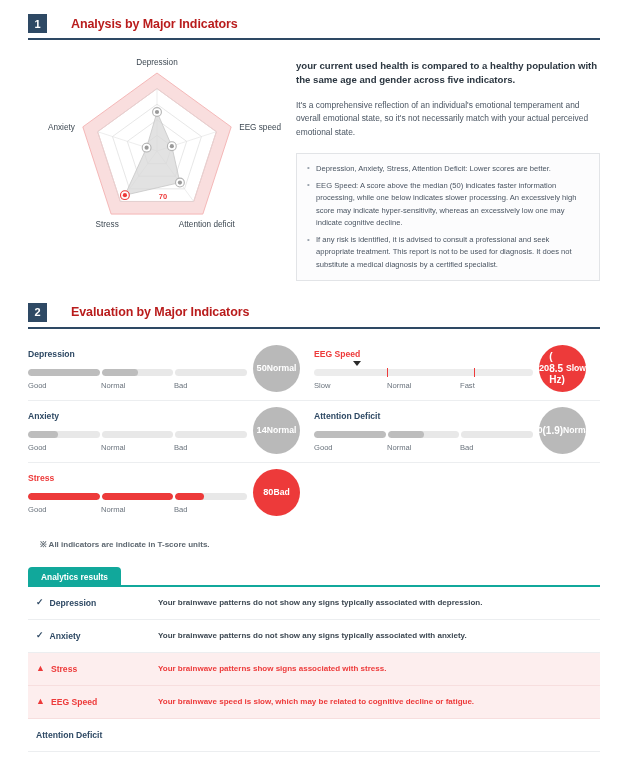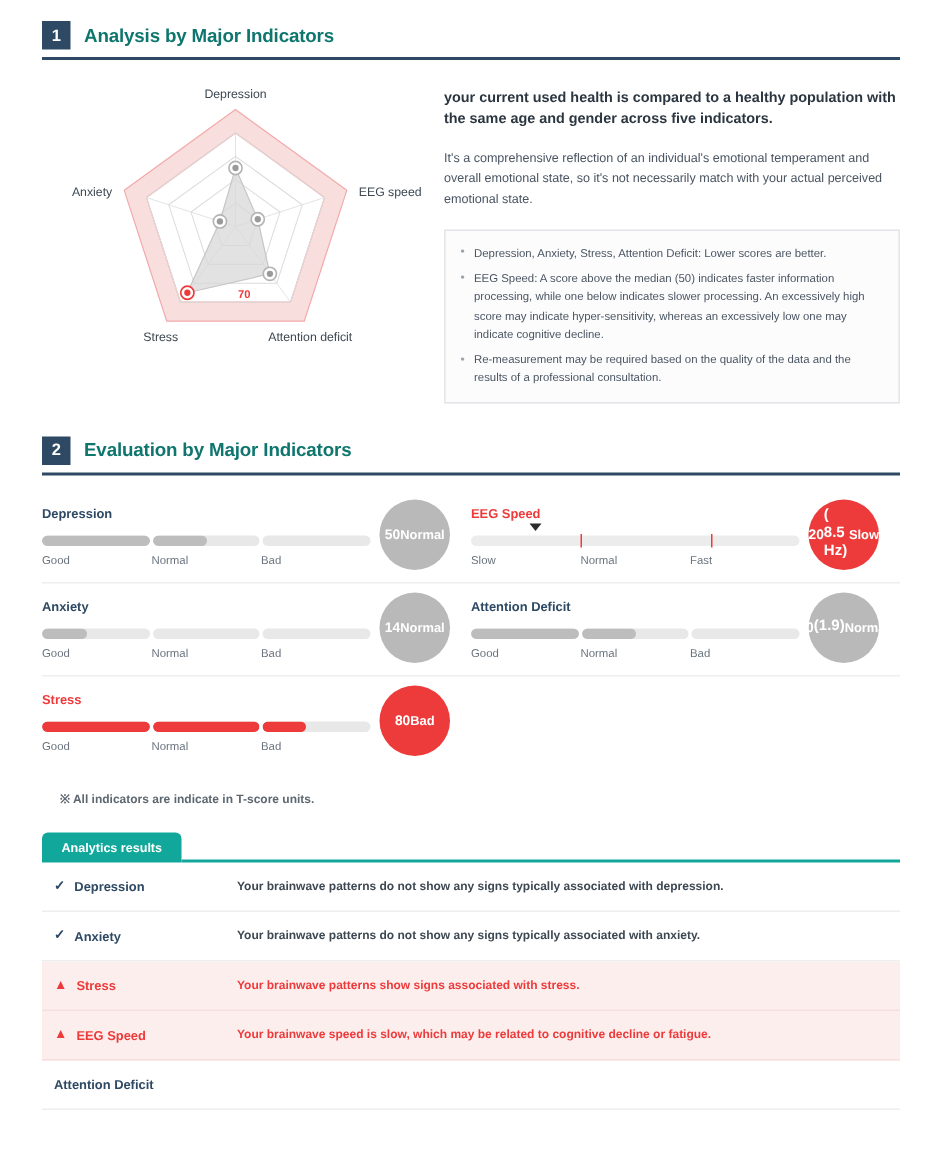--- a/index.html
+++ b/index.html
@@ -21,22 +21,22 @@
   .sec-badge {
     width: 19px; height: 19px;
     background: #2e4964;
     color: #ffffff;
     font-size: 11px; font-weight: bold;
     display: flex; align-items: center; justify-content: center;
     flex: 0 0 auto;
   }
   .sec-title {
     font-size: 12.5px; font-weight: bold;
-    color: #0f766e;
-    margin-left: 9px;
+    color: #b91c1c;
+    margin-left: 24px;
     letter-spacing: -0.1px;
   }
   .sec-rule {
     height: 2px; background: #2e4964;
     margin: 5px 18px 0 28px;
   }
 
   
   .s1 { display: flex; padding: 6px 18px 0 28px; }
   .radar-wrap { width: 258px; flex: 0 0 258px; position: relative; }
@@ -206,21 +206,21 @@
     </div>
 
     <div class="right-col">
       <div class="lead-bold">your current used health is compared to a healthy population with the same age and gender across five indicators.</div>
       <div class="lead-para">It's a comprehensive reflection of an individual's emotional temperament and overall emotional state, so it's not necessarily match with your actual perceived emotional state.</div>
 
       <div class="notebox">
         <ul id="notes-list">
             <li>Depression, Anxiety, Stress, Attention Deficit: Lower scores are better.</li>
             <li>EEG Speed: A score above the median (50) indicates faster information processing, while one below indicates slower processing. An excessively high score may indicate hyper-sensitivity, whereas an excessively low one may indicate cognitive decline.</li>
-            <li>Re-measurement may be required based on the quality of the data and the results of a professional consultation.</li>
+            <li>If any risk is identified, it is advised to consult a professional and seek appropriate treatment. This report is not to be used for diagnosis. It does not substitute a medical diagnosis by a certified specialist.</li>
           </ul>
       </div>
     </div>
   </div>
 
   <div class="section-head" style="padding-top:22px;">
     <div class="sec-badge">2</div>
     <div class="sec-title">Evaluation by Major Indicators</div>
   </div>
   <div class="sec-rule"></div>

